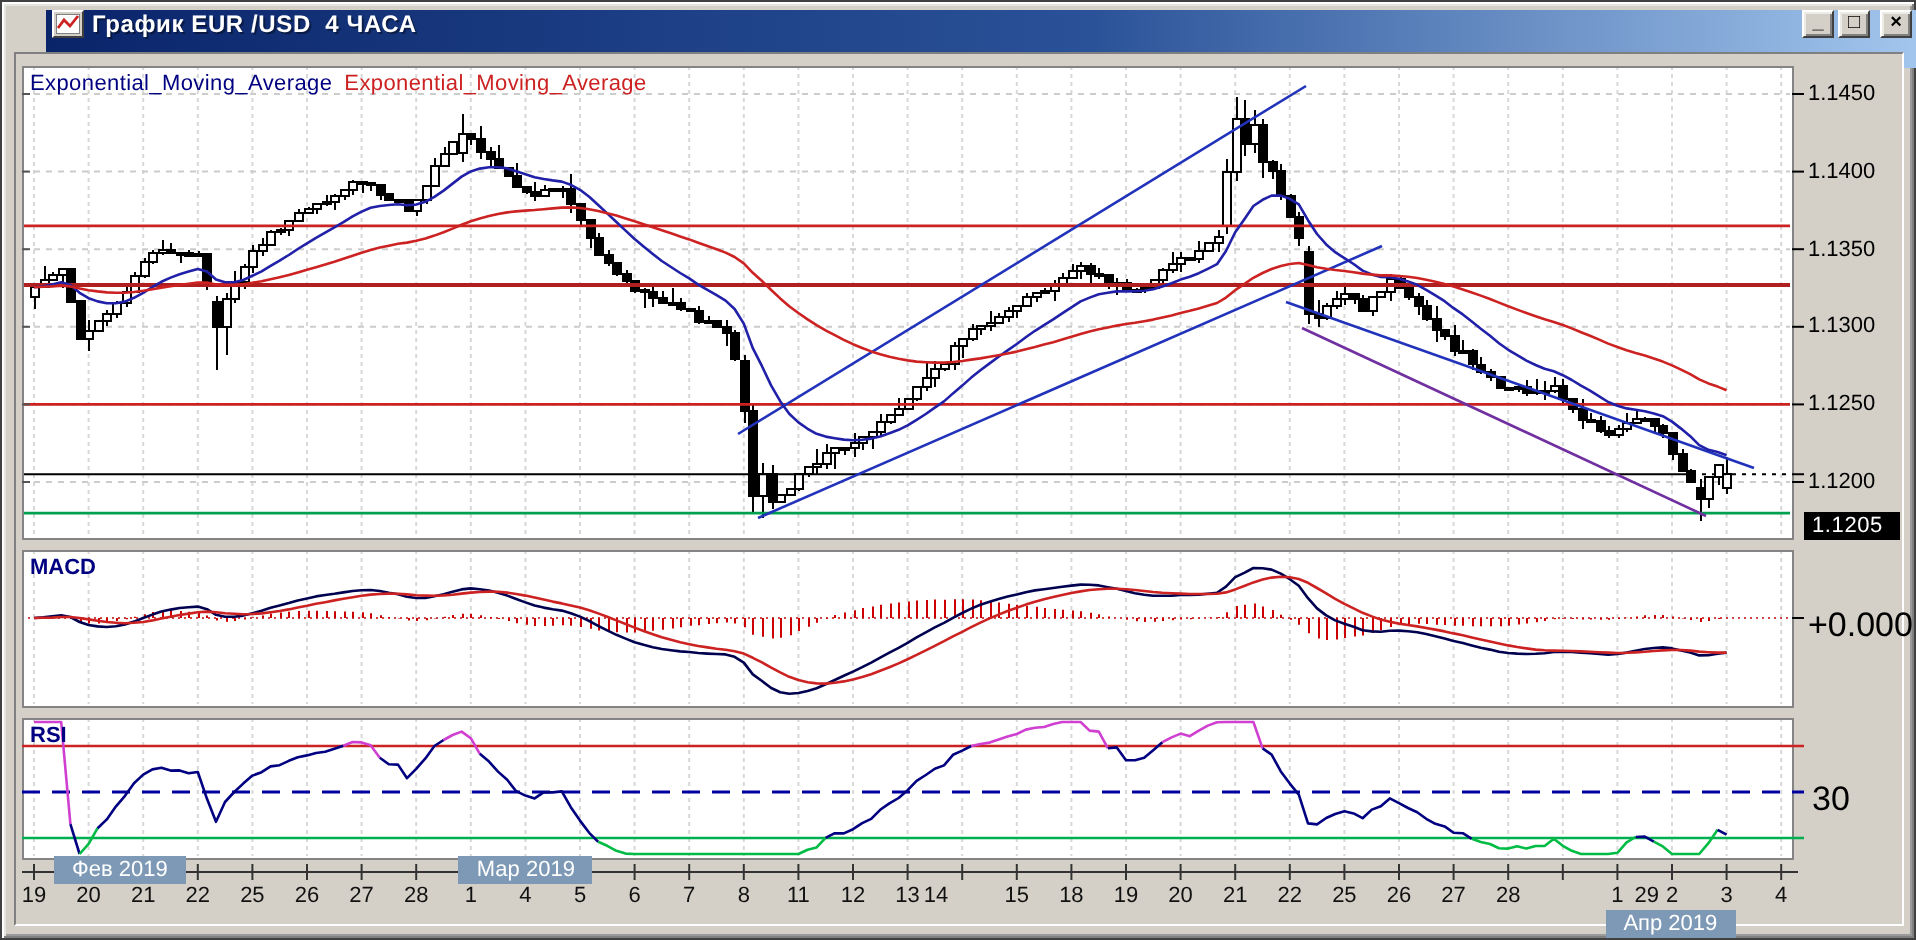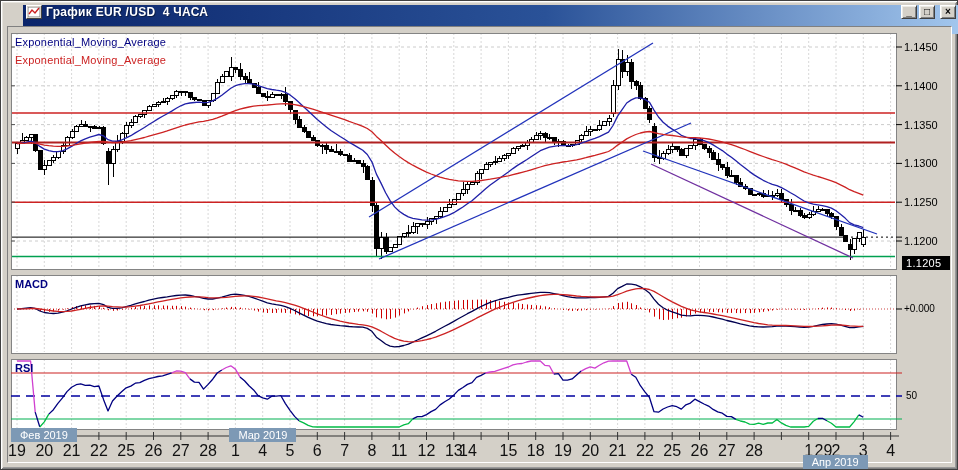--- a/index.html
+++ b/index.html
@@ -24,30 +24,30 @@
              font-size:10px; font-weight:bold; color:#000; line-height:11px;
              text-align:center; cursor:default; }
   .win-btn.close { margin-left:3px; }
   .client { position:absolute; left:6px; top:25px; width:945px; height:437px;
             background:#d4d0c8; border:1px solid; border-color:#808080 #ffffff #ffffff #808080; }
   .panel { position:absolute; background:#fff; border:1px solid #848484; }
   #main-panel { left:10px; top:32px;  width:886px; height:237px; }
   #macd-panel { left:10px; top:274px; width:886px; height:79px;  }
   #rsi-panel  { left:10px; top:358px; width:886px; height:71px;  }
   #chart-svg { position:absolute; left:0; top:0; pointer-events:none; }
-  .overlay-label { position:absolute; font-size:10px; color:#000; white-space:pre; }
+  .overlay-label { position:absolute; font-size:17px; color:#000; white-space:pre; }
   .ema-labels { position:absolute; left:14px; top:35px; display:flex; gap:6px;
-                font-size:11px; letter-spacing:.2px;flex-direction:column; }
+                font-size:11px; letter-spacing:.2px; }
   .ind-label { position:absolute; left:14px; font-size:11px; font-weight:bold; }
   .price-label { position:absolute; left:903px; width:46px; font-size:11px; color:#000; }
   .price-tag { position:absolute; left:901px; top:229px; width:48px; height:14px;
                background:#000; color:#fff; font-size:11px; line-height:14px;
                padding-left:4px; letter-spacing:.3px; z-index:5; }
   .date-label { position:absolute; top:441px; width:26px; text-align:center;
-                font-size:16px; color:#111; }
+                font-size:11px; color:#111; }
   .month-badge { position:absolute; top:427px; height:14px; line-height:14px;
                  padding:0 9px; font-size:11px; color:#fff; background:#7d99b5;
                  white-space:pre; z-index:4; }
 </style>
 </head>
 <body>
 
 <div id="window">
 
   <div class="titlebar">
@@ -847,21 +847,21 @@
 
   <div class="ema-labels">
     <span id="ema-fast-label" style="color: rgb(0, 0, 128);">Exponential_Moving_Average</span>
     <span id="ema-slow-label" style="color: rgb(204, 34, 34);">Exponential_Moving_Average</span>
   </div>
 
   <div class="ind-label" id="macd-label" style="top: 277px; color: rgb(0, 0, 128);">MACD</div>
   <div class="ind-label" id="rsi-label" style="top: 361px; color: rgb(0, 0, 128);">RSI</div>
 
   <div class="overlay-label" style="left:903px; top:302px;">+0.000</div>
-  <div class="overlay-label" style="left:905px; top:389px;">50</div>
+  <div class="overlay-label" style="left:905px; top:389px;">30</div>
 
   <div class="price-tag" style="top: 229.12px; margin-top: 26px;">1.1205</div>
 
   <div id="labels-root">
       <div class="price-label" style="top: 40px;">1.1450</div>
       <div class="price-label" style="top: 78.8px;">1.1400</div>
       <div class="price-label" style="top: 117.6px;">1.1350</div>
       <div class="price-label" style="top: 156.4px;">1.1300</div>
       <div class="price-label" style="top: 195.2px;">1.1250</div>
       <div class="price-label" style="top: 234px;">1.1200</div>
@@ -891,17 +891,17 @@
       <div class="date-label" style="left: 630.9px;">22</div>
       <div class="date-label" style="left: 658.2px;">25</div>
       <div class="date-label" style="left: 685.5px;">26</div>
       <div class="date-label" style="left: 712.8px;">27</div>
       <div class="date-label" style="left: 740.1px;">28</div>
       <div class="date-label" style="left: 767.4px; margin-left: 42px;">29</div>
       <div class="date-label" style="left: 794.7px;">1</div>
       <div class="date-label" style="left: 822px;">2</div>
       <div class="date-label" style="left: 849.3px;">3</div>
       <div class="date-label" style="left: 876.6px;">4</div>
-      <div class="month-badge" style="left: 10px;">Фев 2019</div>
+      <div class="month-badge" style="left: 26px;">Фев 2019</div>
       <div class="month-badge" style="left: 228.4px;">Мар 2019</div>
       <div class="month-badge" style="left: 801.7px; margin-top: 27px;">Апр 2019</div>
     </div>
 </div>
 
 </body></html>

